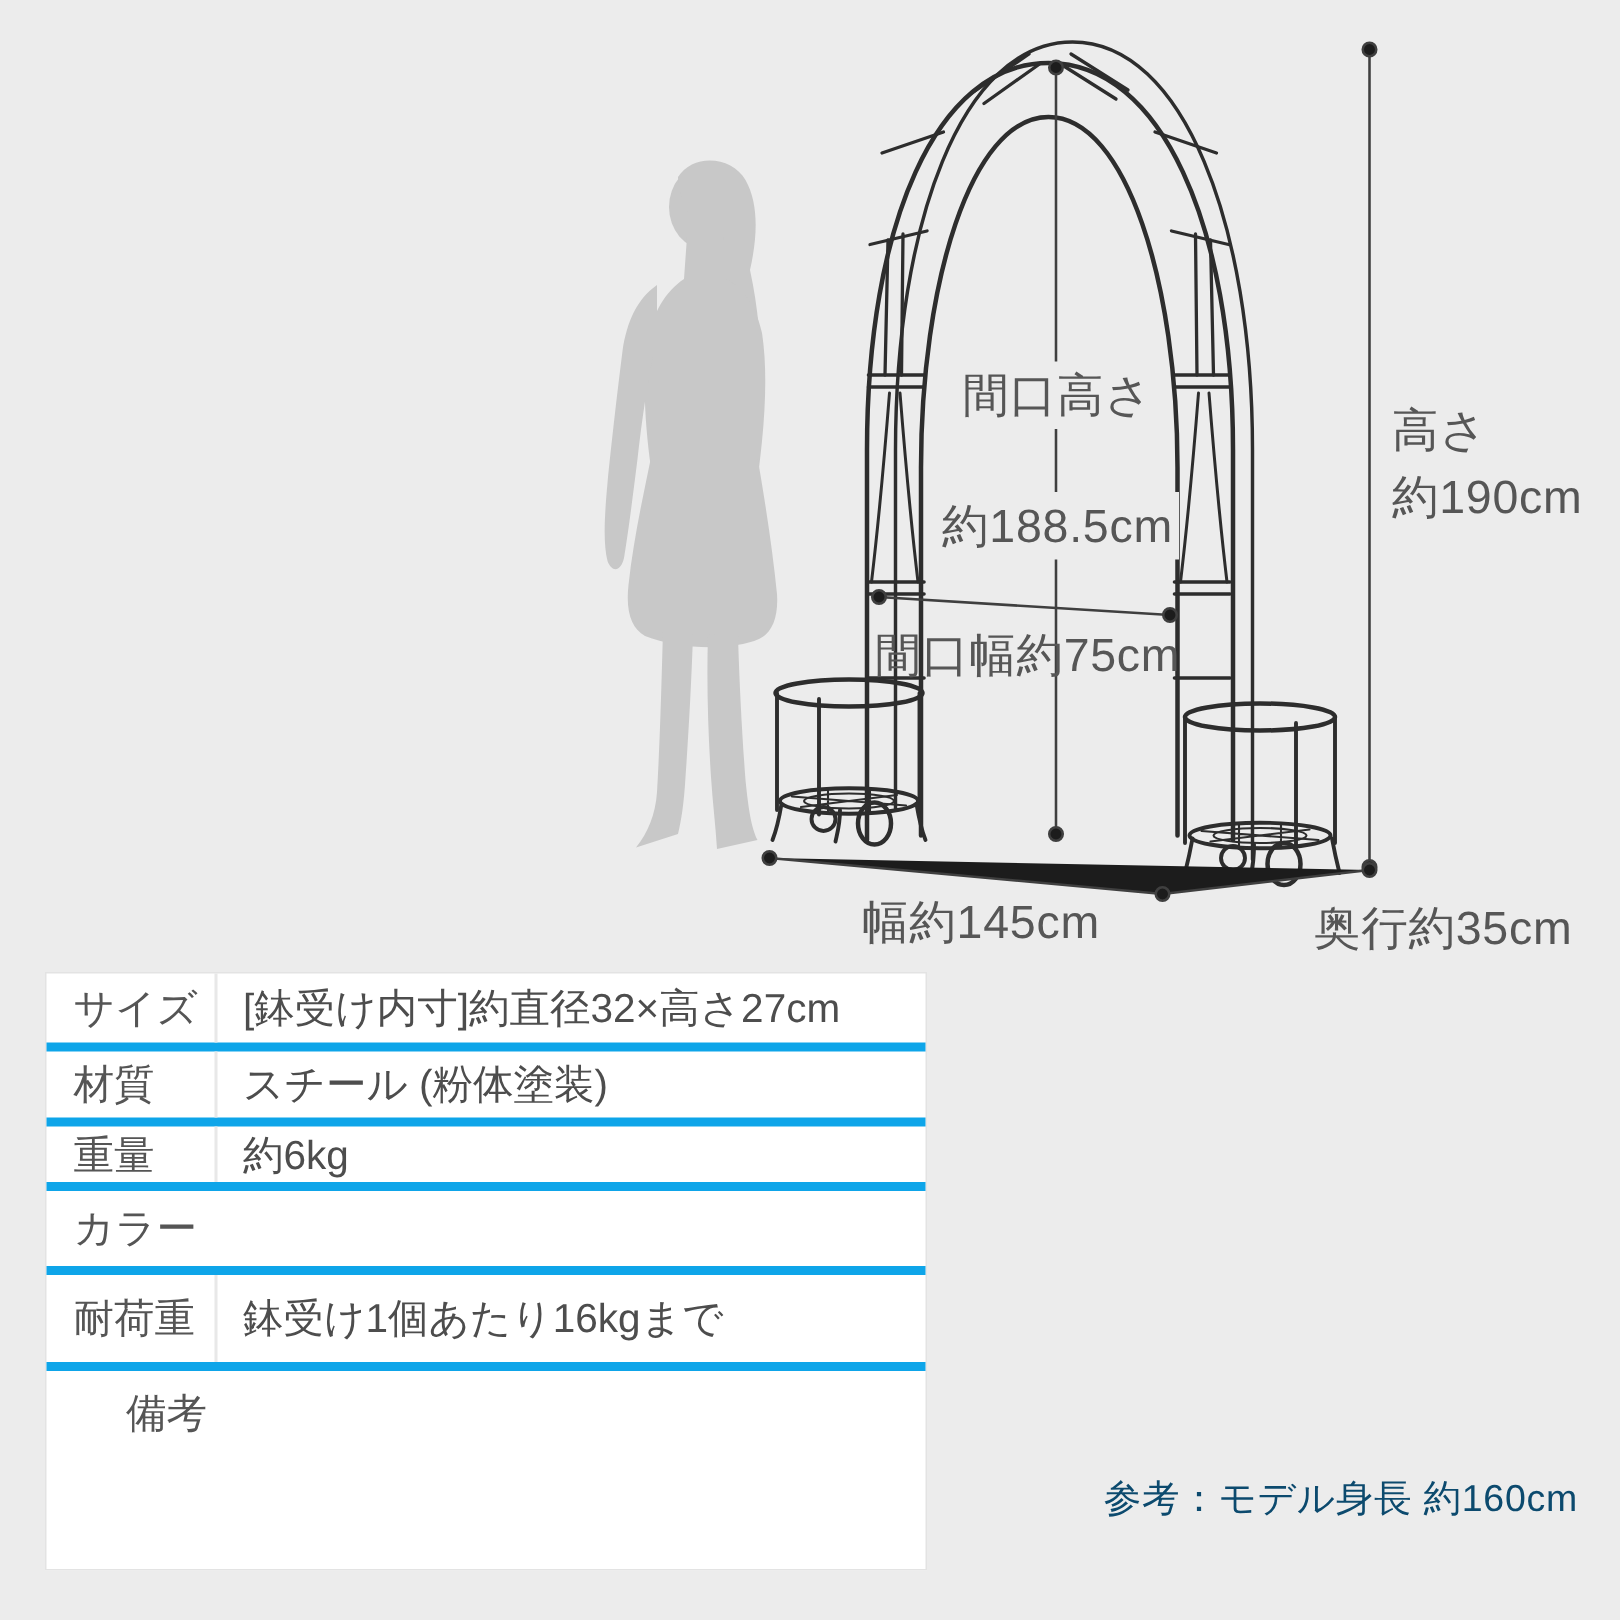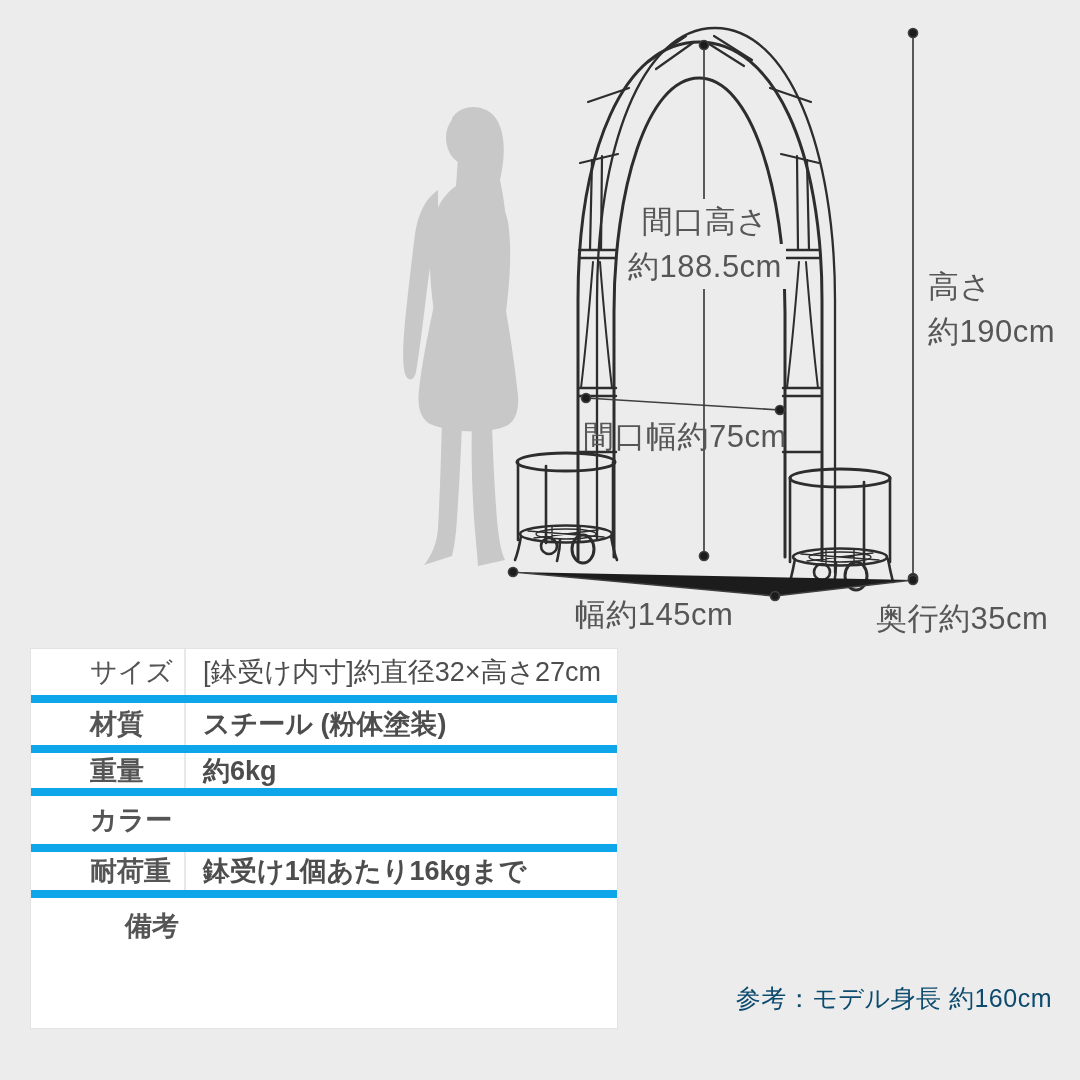--- a/index.html
+++ b/index.html
@@ -18,20 +18,21 @@
     line-height:45px;
     color:#565656;
     letter-spacing:0.5px;
     white-space:nowrap;
   }
   .dim.center{text-align:center;}
   .dim .knockout{
     display:inline-block;
     background:#ececec;
     padding:0 4px;
+    margin-top:42px;
   }
   .dim-opening-height{left:575px;top:199px;width:260px;}
   .dim-total-height{left:928px;top:264px;}
   .dim-opening-width{left:560px;top:414px;width:250px;}
   .dim-total-width{left:548px;top:592px;width:212px;}
   .dim-depth{left:876px;top:596px;width:190px;}
   .model-note{
     position:absolute;
     left:700px;top:982px;width:352px;
     text-align:right;
@@ -41,28 +42,27 @@
   .spec-table{
     position:absolute;
     left:30px;top:648px;width:588px;
     background:#ffffff;
     border:1px solid #e3e3e3;
     box-sizing:border-box;
     font-size:27px;
     color:#4d4d4d;
   }
   .spec-row{display:flex;align-items:center;box-sizing:border-box;}
-  .spec-row + .spec-row{border-top:8px solid #0ea5e9;font-weight:bold;}
+  .spec-row + .spec-row{border-top:6px solid #0ea5e9;}
   .spec-row.top-align{align-items:flex-start;padding-top:7px;padding-left:35px;}
   .spec-label{
     width:112px;flex:0 0 112px;
     padding-left:18px;
     box-sizing:border-box;
     color:#555555;
-    margin-left:41px;
   }
   .spec-row .cell-right{
     flex:1;
     border-left:2px solid #e8e8e8;
     padding-left:17px;
     align-self:stretch;
     display:flex;align-items:center;
   }
   .spec-row.top-align .cell-right{
     display:block;
@@ -210,21 +210,21 @@
       <div class="spec-label">材質</div>
       <div class="cell-right">スチール (粉体塗装)</div>
     </div>
     <div class="spec-row" style="height:43px">
       <div class="spec-label">重量</div>
       <div class="cell-right">約6kg</div>
     </div>
     <div class="spec-row" style="height:56px">
       <div class="spec-label">カラー</div>
     </div>
-    <div class="spec-row" style="height:46px">
+    <div class="spec-row" style="height:64px">
       <div class="spec-label">耐荷重</div>
       <div class="cell-right">鉢受け1個あたり16kgまで</div>
     </div>
     <div class="spec-row top-align" style="height:138px">
       <div class="spec-label">備考</div>
     </div>
   </div>
 
   <div class="model-note">参考：モデル身長 約160cm</div>
 

